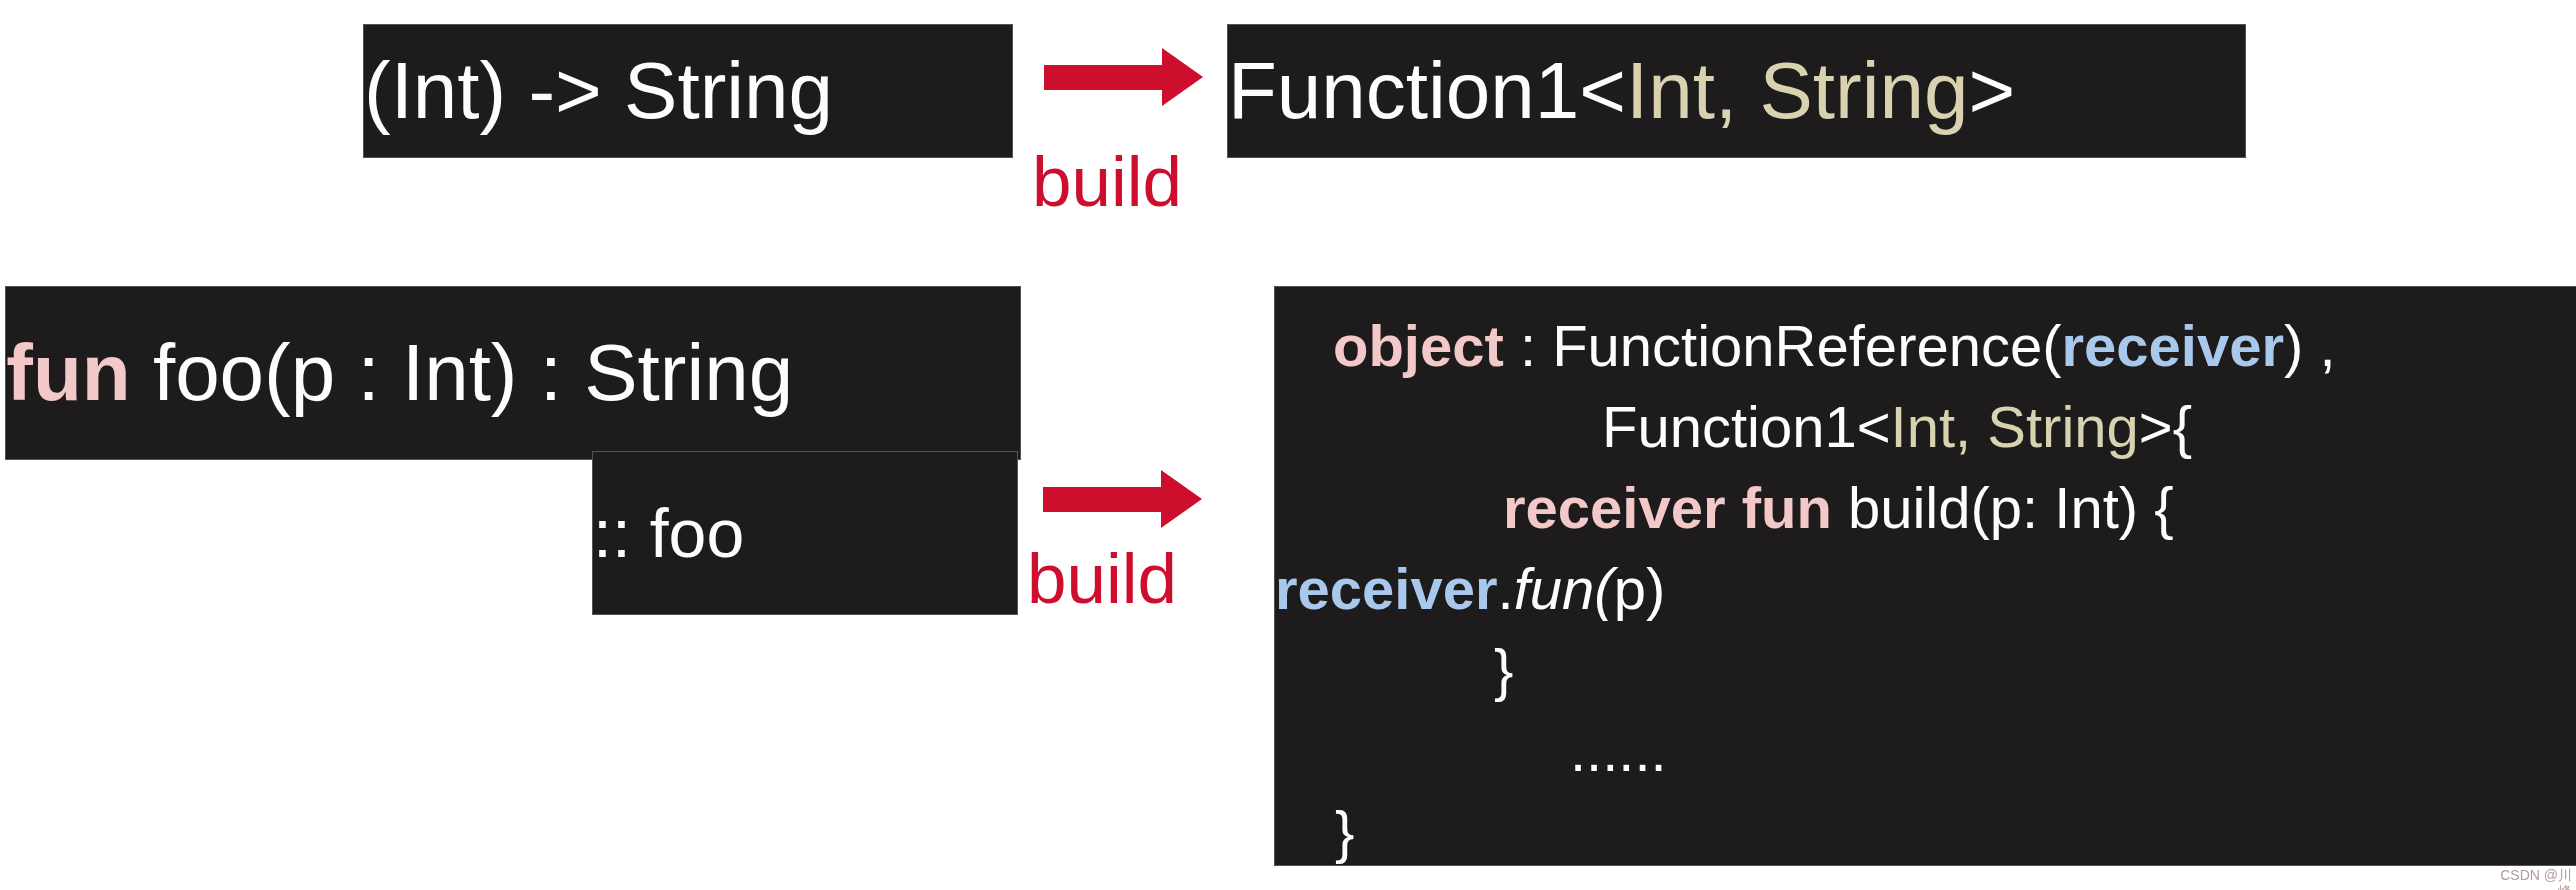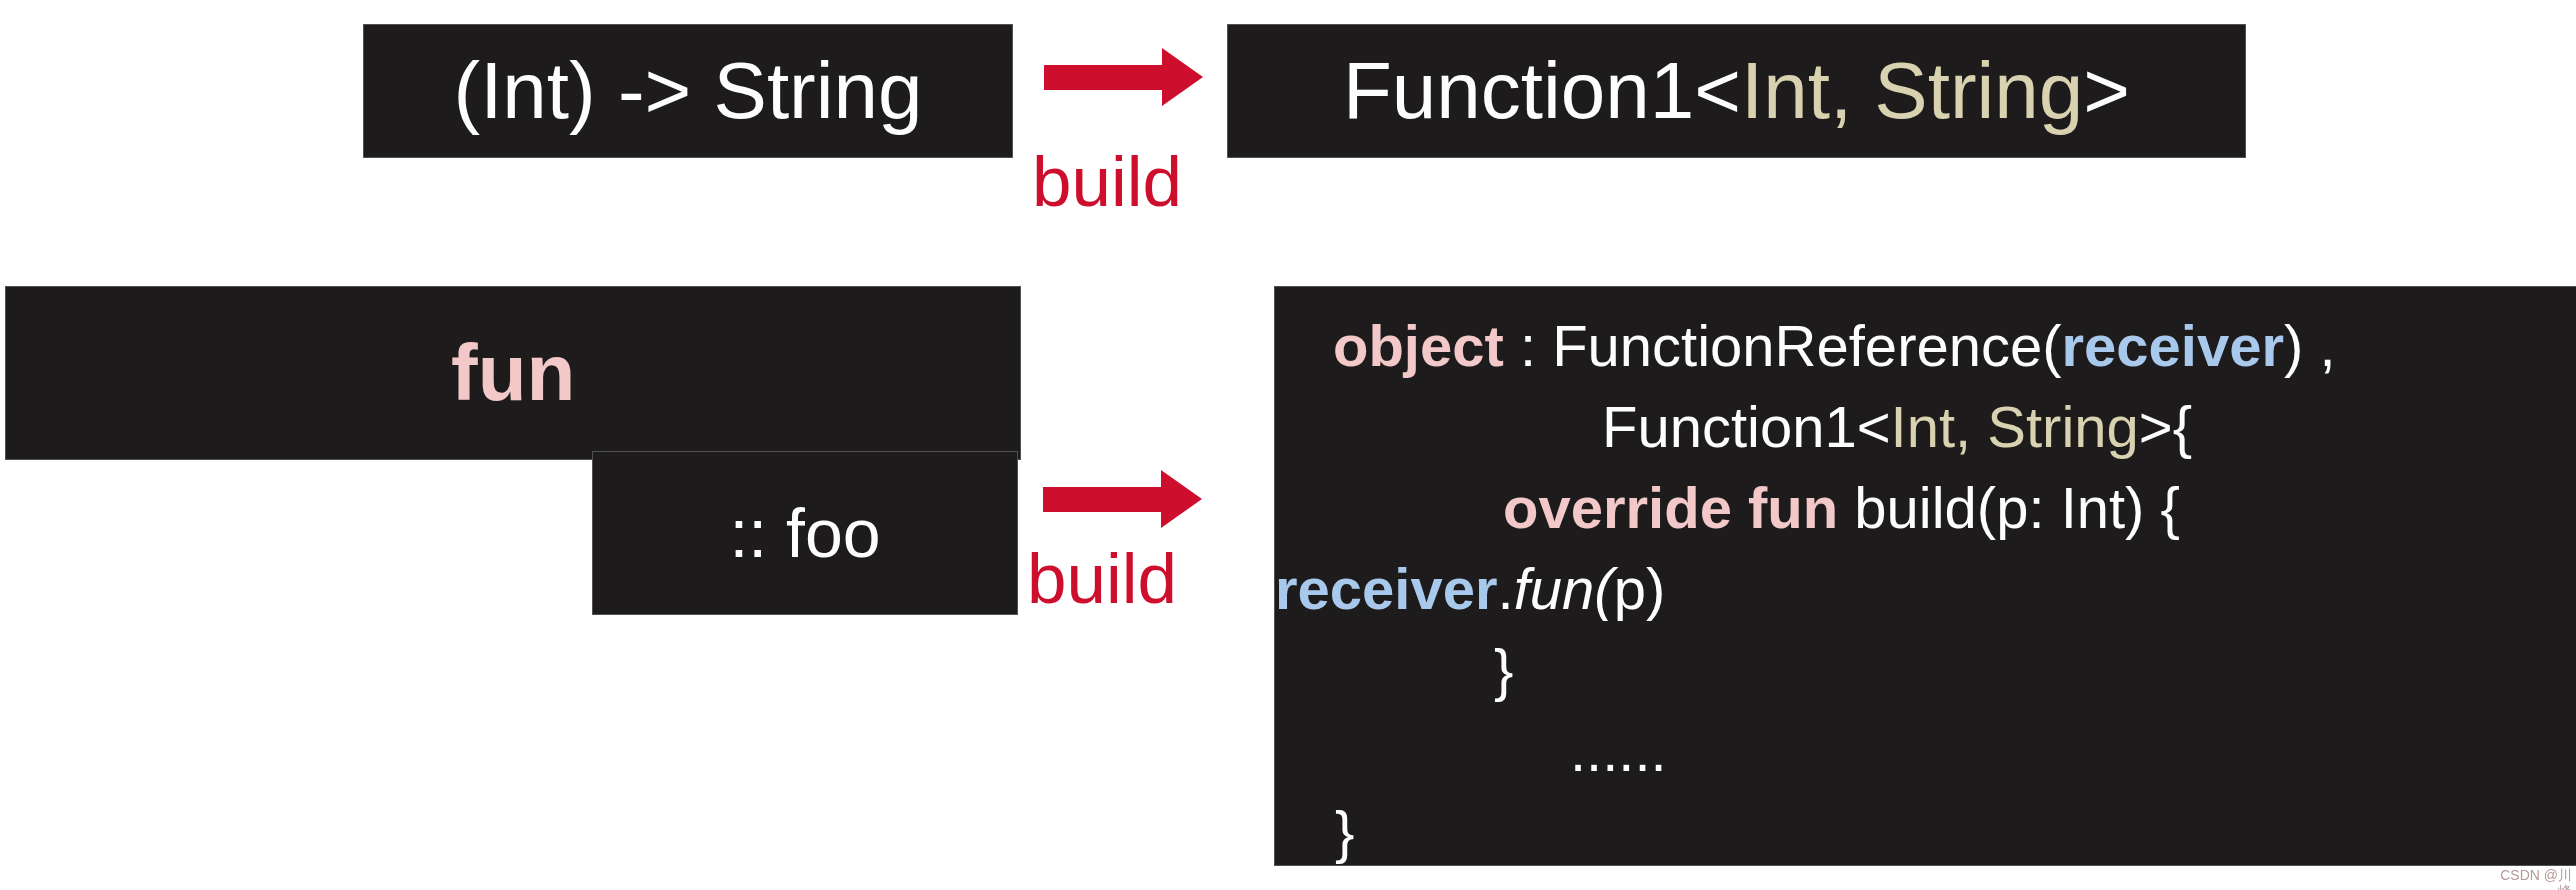--- a/index.html
+++ b/index.html
@@ -9,21 +9,21 @@
     background:var(--page_bg,#fff);
     overflow:hidden;
     font-family:"Liberation Sans", sans-serif;
   }
   .bbox{
     position:absolute;
     background:var(--box_bg,#1d1b1b);
     border:1.8px solid rgba(150,150,150,.45);
     box-sizing:border-box;
     color:var(--text_white,#fdfdfd);
-    display:flex;align-items:center;justify-content:center;
+    display:flex;align-items:center;
     white-space:pre;
   }
   .bbox .kw{color:var(--keyword_pink,#f2c8c8);font-weight:bold;}
   .bbox .tan{color:var(--type_tan,#d9d2b0);}
   #box-source  {left:363px; top:24px;  width:650px;  height:134px; font-size:80px;}
   #box-result  {left:1227px;top:24px;  width:1019px; height:134px; font-size:80px;}
   #box-fundecl {left:5.3px;   top:286px; width:1016px; height:174px; font-size:80px;}
   #box-ref     {left:592px; top:451px; width:426px;  height:164px; font-size:68px;}
 
   .arrow{position:absolute;width:158px;height:58px;}
@@ -77,37 +77,37 @@
     <div class="shaft"></div>
     <div class="head"></div>
   </div>
   <div class="build-label" id="build-top">build</div>
 
   <div class="bbox" id="box-result">
     <span>Function1&lt;</span><span class="tan">Int, String</span><span>&gt;</span>
   </div>
 
   <div class="bbox" id="box-fundecl">
-    <span class="kw">fun</span>
+    <span class="kw">fun</span><span> foo(p : Int) : String</span>
   </div>
 
   <div class="bbox" id="box-ref">
     <span>:: foo</span>
   </div>
 
   <div class="arrow" id="arrow-bottom">
     <div class="shaft"></div>
     <div class="head"></div>
   </div>
   <div class="build-label" id="build-bottom">build</div>
 
   <div id="code-box">
     <div class="code-line" style="padding-left:58px"><span class="tk-pink">object</span><span> : FunctionReference(</span><span class="tk-blue">receiver</span><span>) ,</span></div>
     <div class="code-line" style="padding-left:327px"><span>Function1&lt;</span><span class="tk-tan">Int, String</span><span>&gt;{</span></div>
-    <div class="code-line" style="padding-left:228px"><span class="tk-pink">override fun</span><span> build(p: Int) {</span></div>
+    <div class="code-line" style="padding-left:228px"><span class="tk-pink">receiver fun</span><span> build(p: Int) {</span></div>
     <div class="code-line" style=""><span class="tk-blue">receiver</span><span>.</span><span class="tk-italic">fun(</span><span>p)</span></div>
     <div class="code-line" style="padding-left:219px"><span>}</span></div>
     <div class="code-line" style="padding-left:295px"><span>......</span></div>
     <div class="code-line" style="padding-left:60px"><span>}</span></div>
   </div>
 
   <div id="watermark">CSDN @川峰</div>
 
 </div>
 

